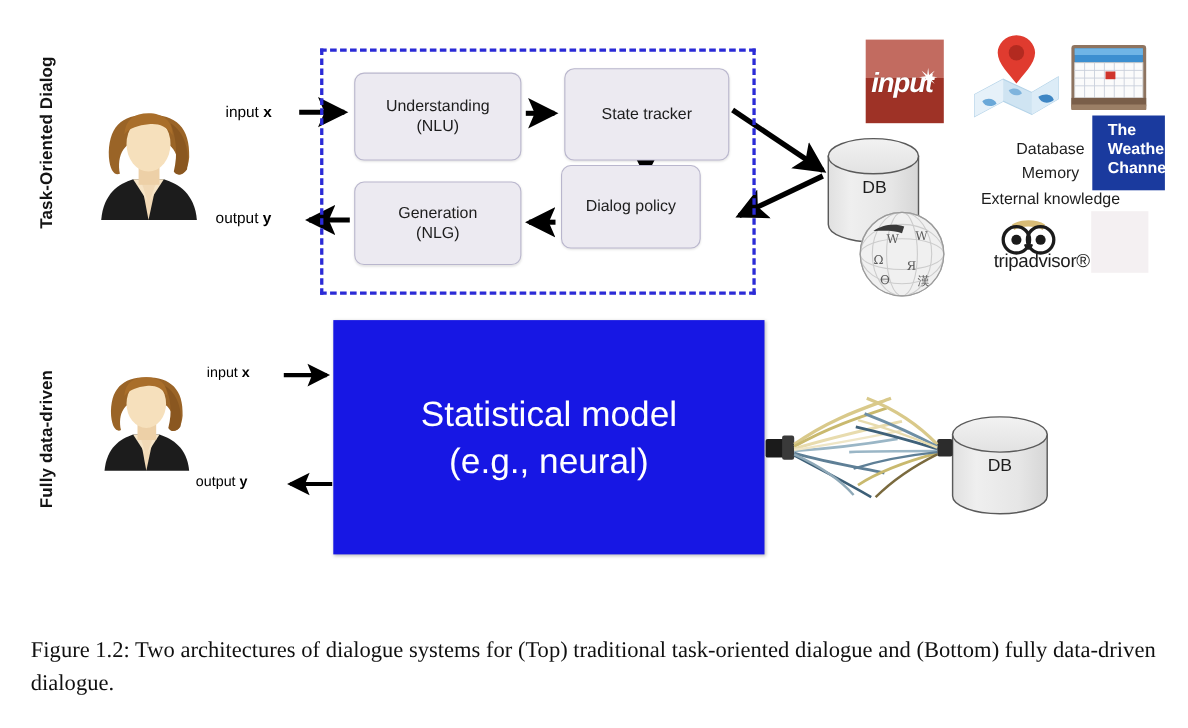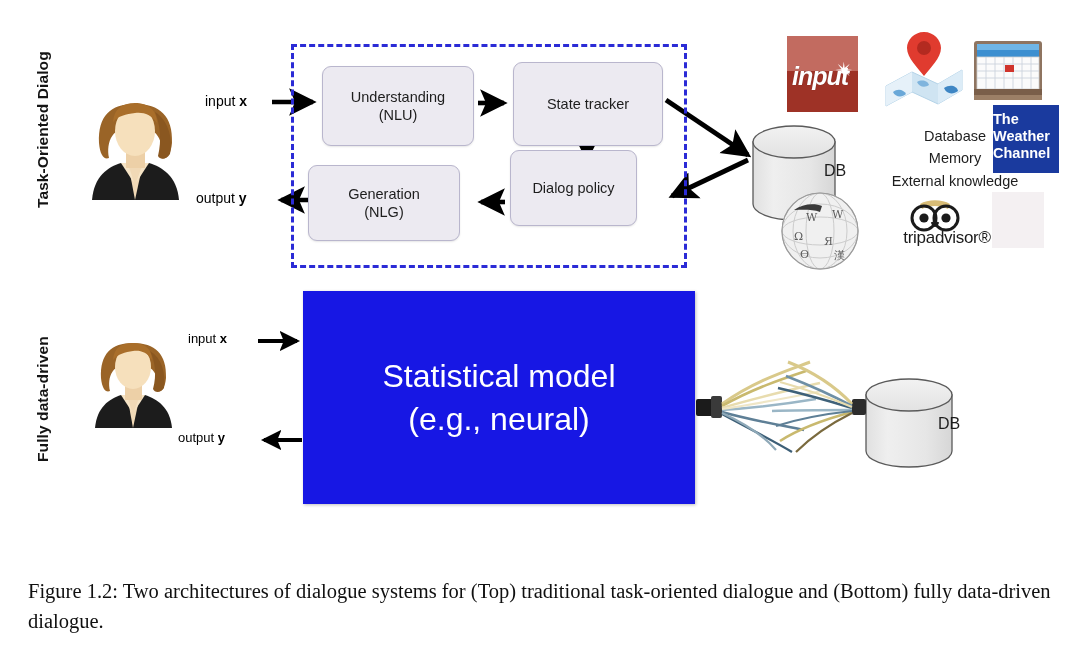--- a/index.html
+++ b/index.html
@@ -13,21 +13,21 @@
     position: relative;
     font-family: "Liberation Sans", sans-serif;
     overflow: hidden;
   }
   #figure {
     position: absolute;
     left: 0; top: 0;
     width: 1080px;
     height: 662px;
   }
-  .abs { position: absolute; padding-left: 40px; }
+  .abs { position: absolute; }
 
   
   .row-label {
     position: absolute;
     transform-origin: 0 0;
     transform: rotate(-90deg);
     font-weight: bold;
     font-size: 15.5px;
     color: #141414;
     letter-spacing: 0.1px;
@@ -62,21 +62,21 @@
     justify-content: center;
     font-size: 14.5px;
     color: #1d1d1d;
     line-height: 1.25;
     text-align: center;
     box-shadow: 0 1px 2px rgba(0,0,0,0.10);
   }
   #box-nlu    { left: 322px; top: 66px;  width: 152px; height: 80px; }
   #box-state  { left: 513px; top: 62px;  width: 150px; height: 84px; }
   #box-policy { left: 510px; top: 150px; width: 127px; height: 76px; align-items: center; }
-  #box-nlg    { left: 308px; top: 165px; width: 152px; height: 76px; }
+  #box-nlg    { left: 322px; top: 165px; width: 152px; height: 76px; }
 
   
   #dashed-region {
     position: absolute;
     left: 291px; top: 44px;
     width: 396px; height: 224px;
     border: 3px dashed #2b2bd6;
     box-sizing: border-box;
   }
 
@@ -147,21 +147,21 @@
     text-align: center;
   }
 
   #logo-weather {
     left: 993px; top: 105px; width: 66px; height: 68px;
     background: #1a3a9e;
     color: #ffffff;
     font-weight: bold;
     font-size: 14.5px;
     line-height: 1.18;
-    padding: 6px 0 0 0;
+    padding: 6px 0 0 14px;
     box-sizing: border-box;
   }
 
   #logo-foursquare {
     left: 992px; top: 192px; width: 52px; height: 56px;
     background: #f4f0f2;
   }
 
   #logo-tripadvisor {
     left: 895px; top: 202px; width: 104px; height: 46px;

